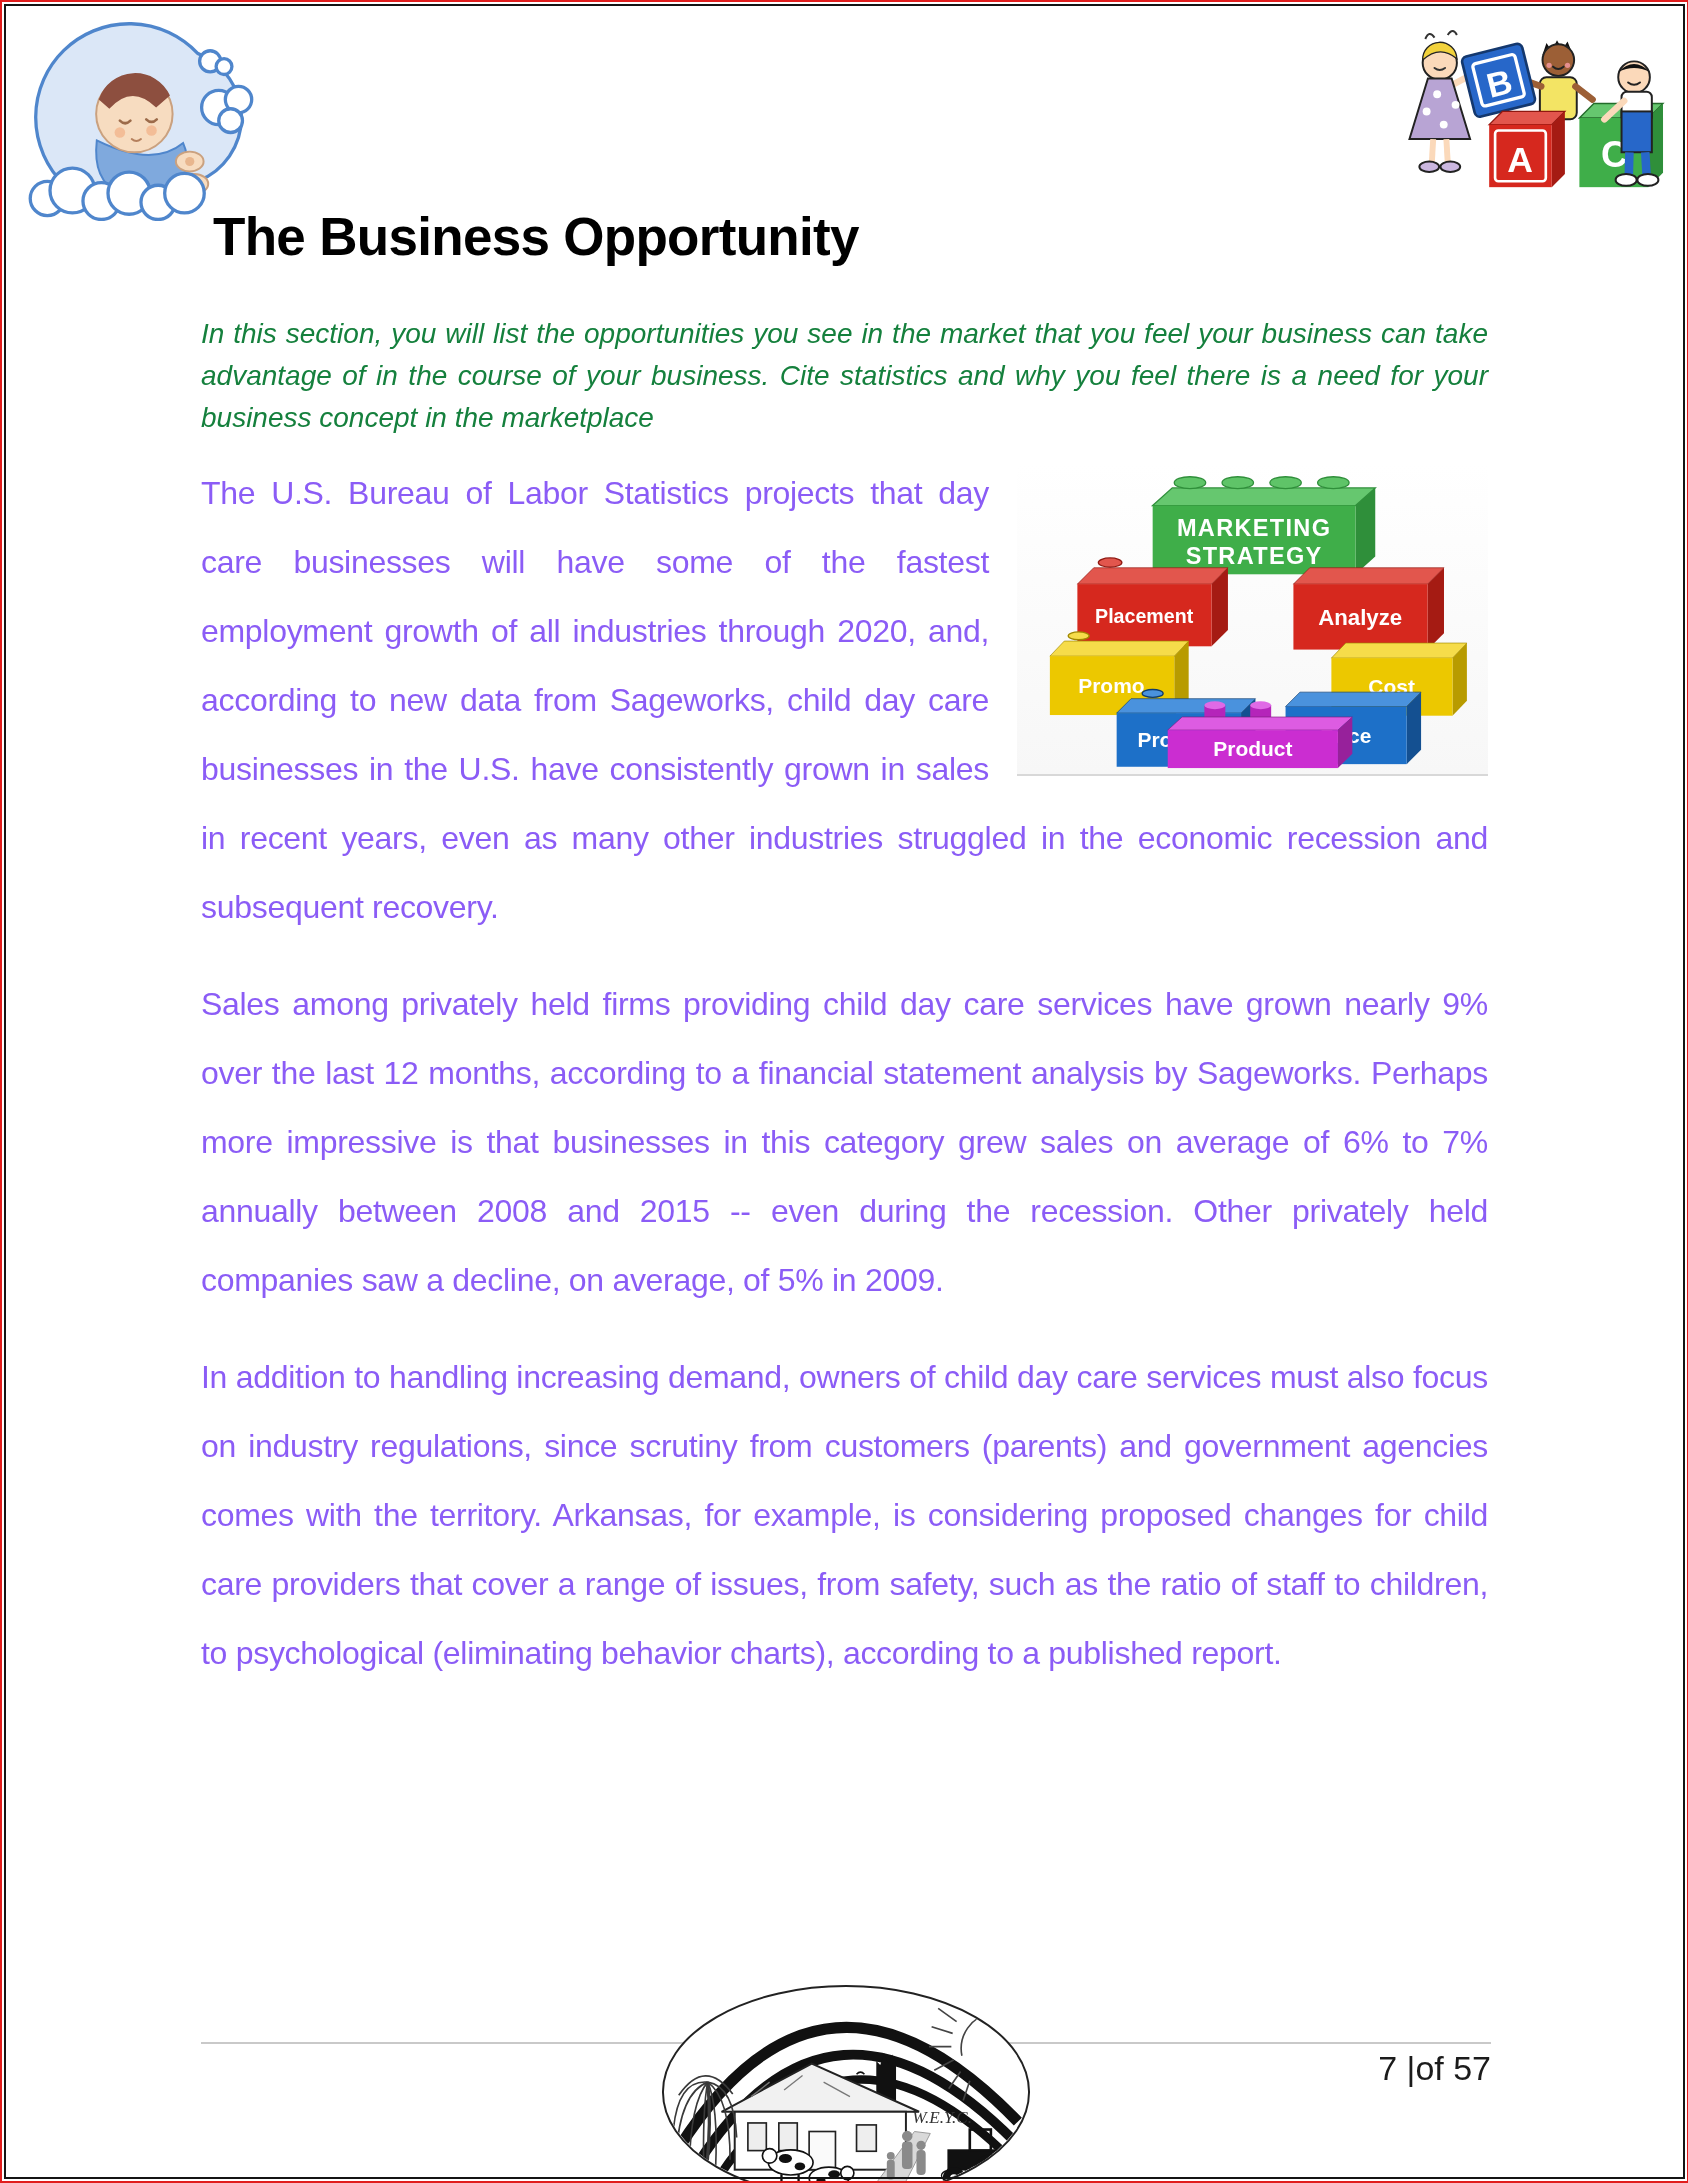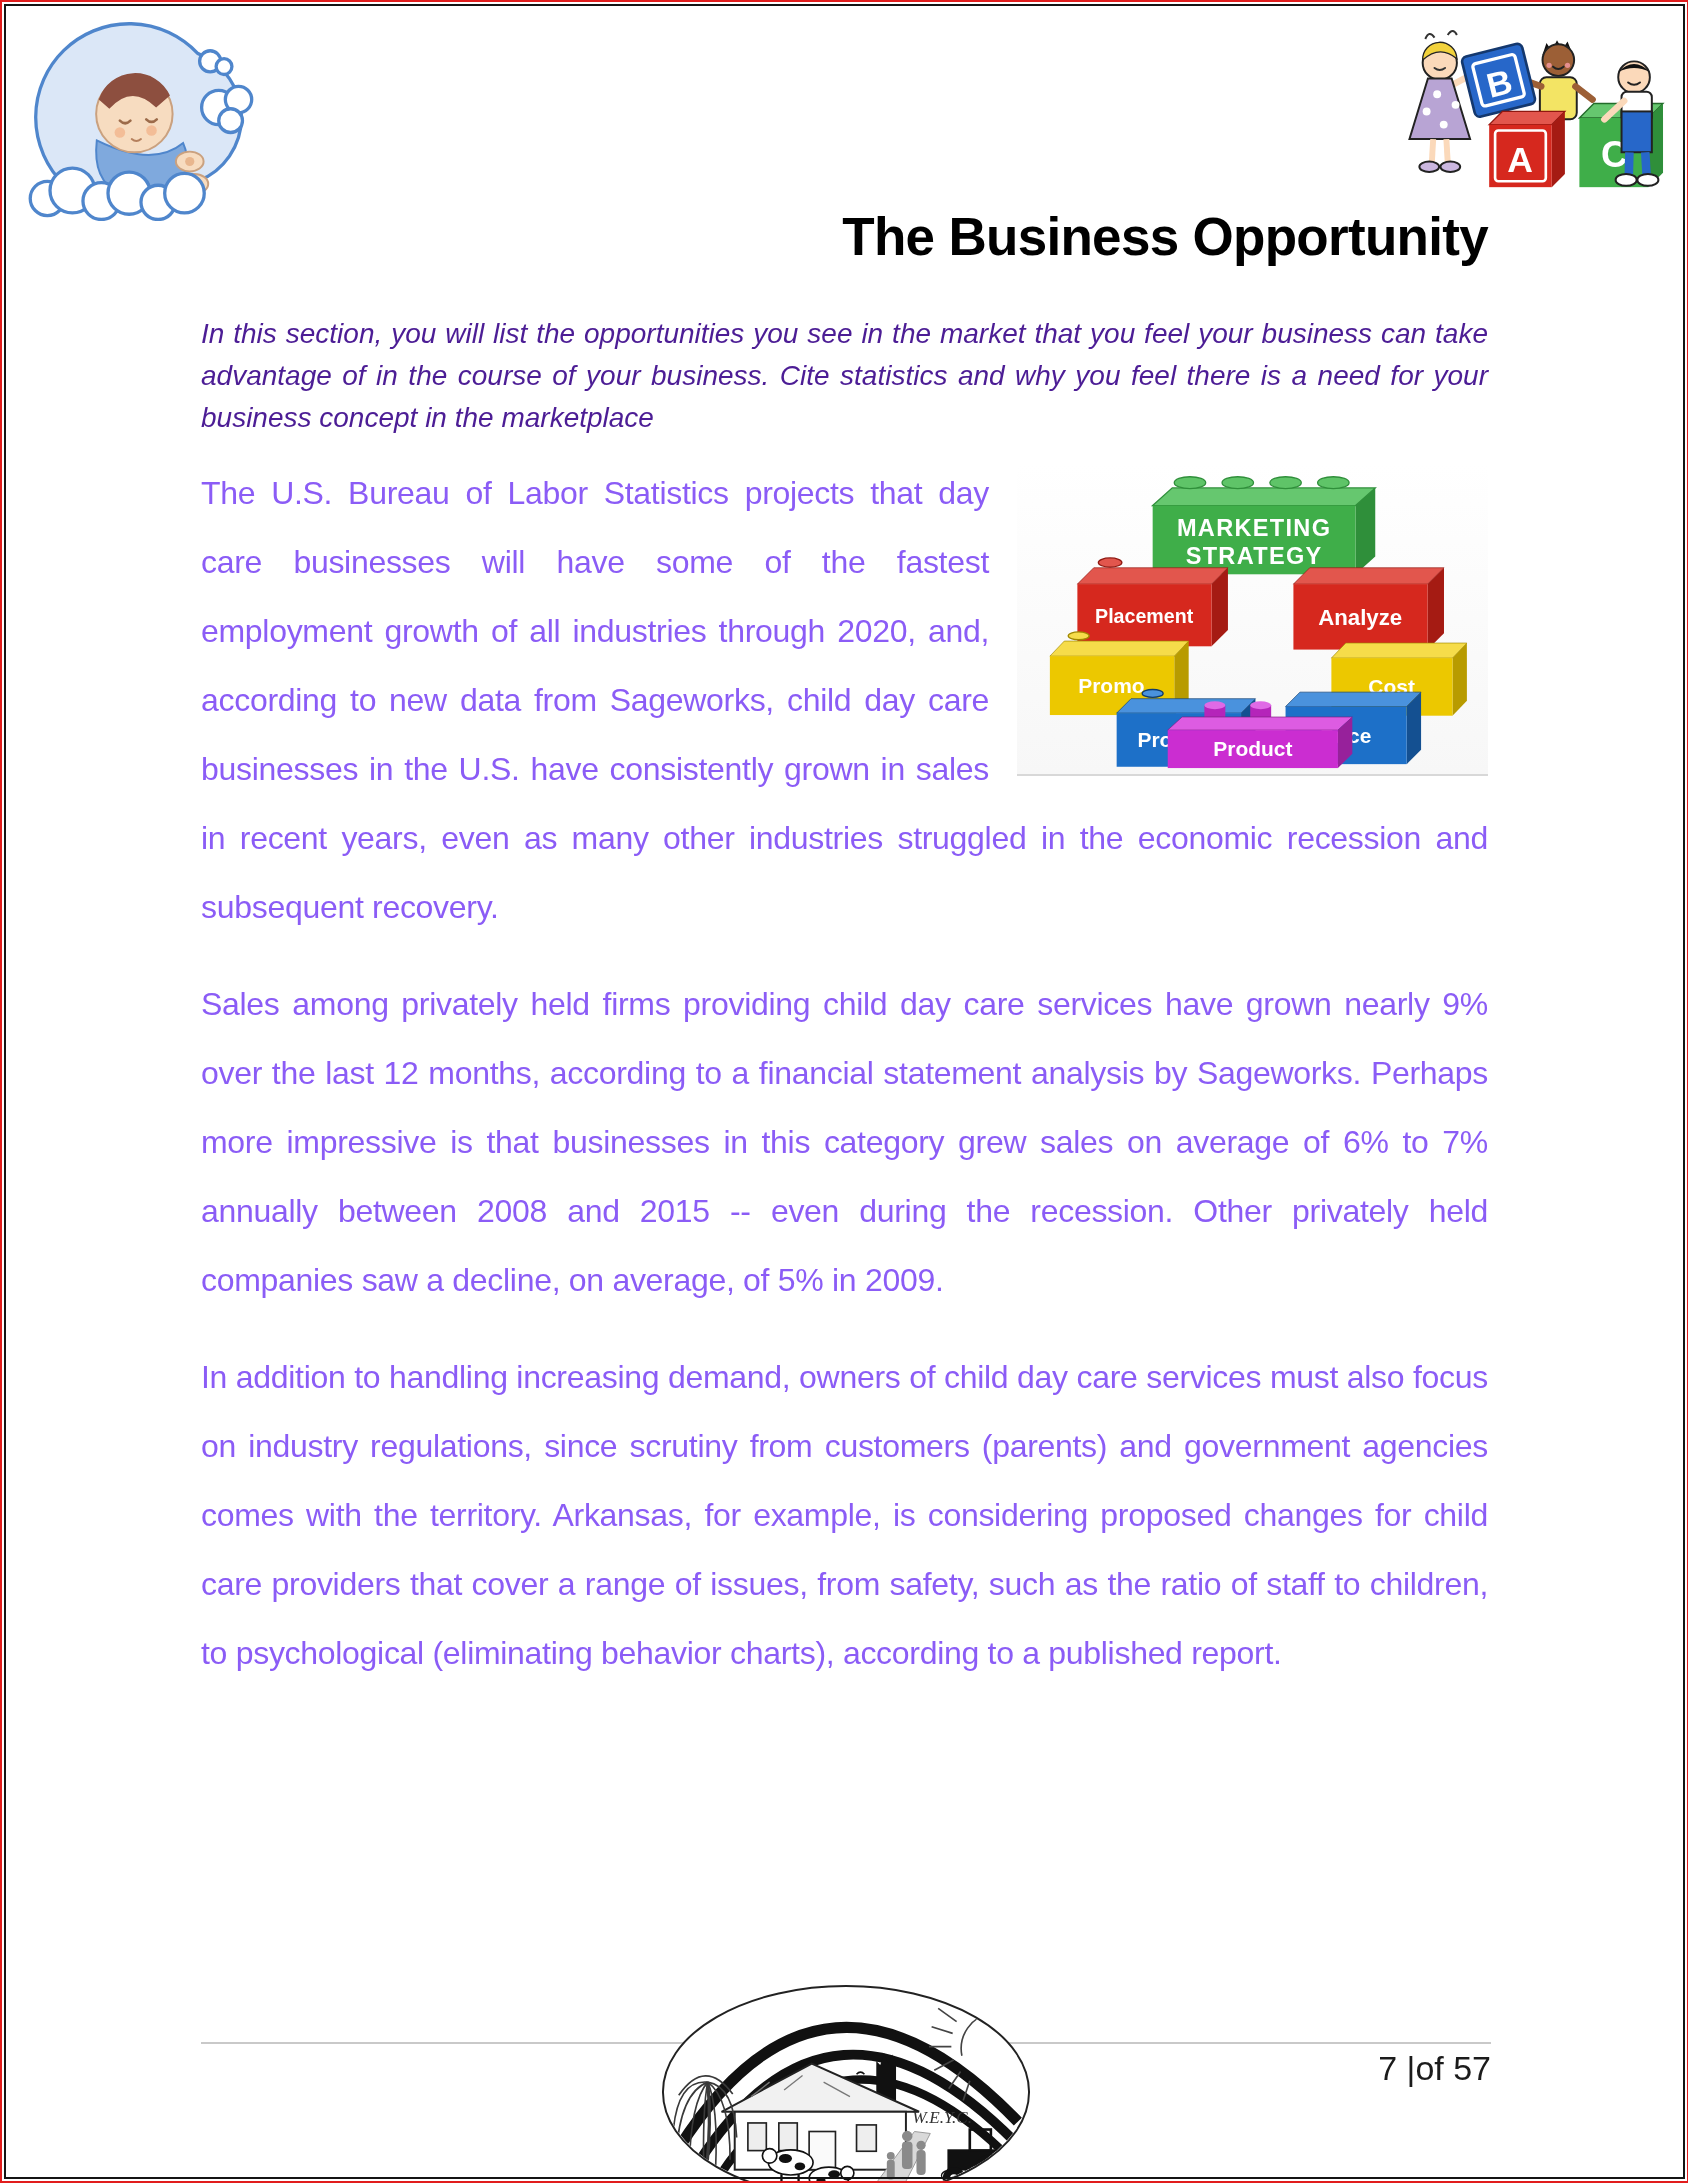--- a/index.html
+++ b/index.html
@@ -14,34 +14,33 @@
   }
   
   .frame-outer{position:absolute;inset:0;border:2.6px solid #e11d1d;z-index:30;pointer-events:none;}
   .frame-inner{position:absolute;inset:4px;border:2px solid #141414;z-index:30;pointer-events:none;}
 
   .img-baby{position:absolute;left:21px;top:14.5px;z-index:2;}
   .img-abc{position:absolute;left:1341px;top:18.5px;z-index:2;}
 
   .content{position:relative;z-index:1;padding:0 201px;}
   h1.title{
-    margin:210px 0 0 4px;
+    margin:210px 0 0 12px;
     font-size:53px;
     line-height:1.0;
     font-weight:700;
     color:#000;
     letter-spacing:-0.7px;
-    text-align:right;
   }
   p.note{
     margin:50px 0 0 0;
     font-size:28px;
     line-height:42px;
     font-style:italic;
-    color:#4c1d95;
+    color:#15803d;
     text-align:justify;
   }
   .p1block{margin-top:20px;}
   .p1block::after{content:"";display:block;clear:both;}
   figure.lego-fig{
     float:right;
     width:471px;
     height:311px;
     margin:4px 0 9.2px 28px;
     padding:0;

